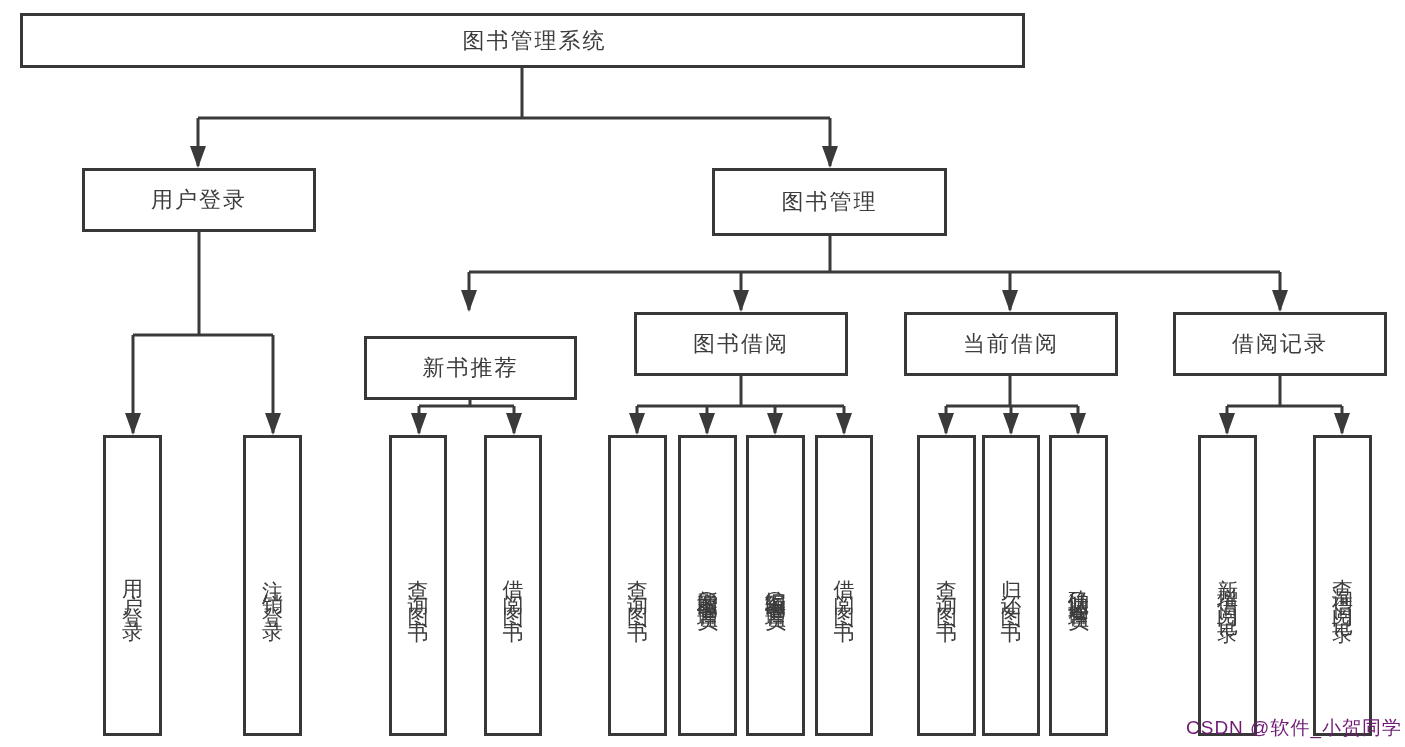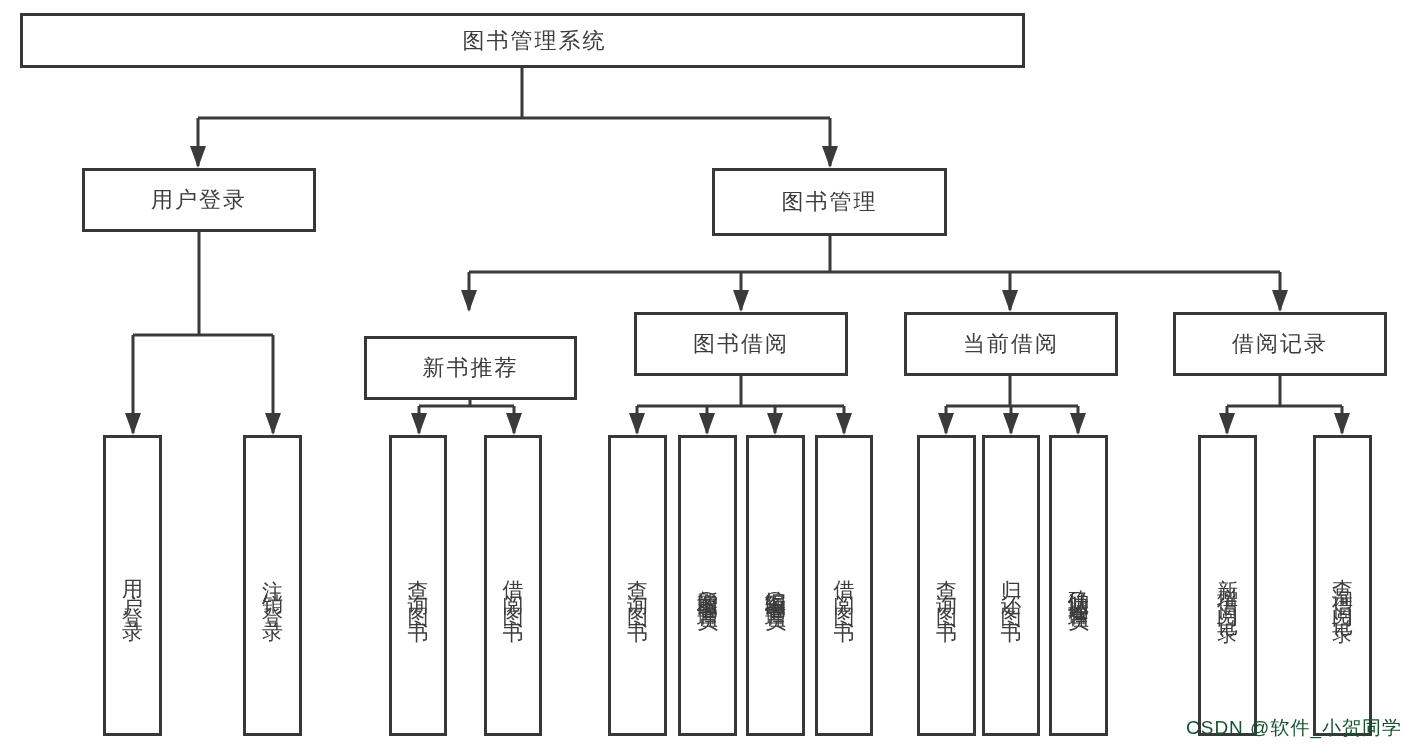--- a/index.html
+++ b/index.html
@@ -44,21 +44,21 @@
     white-space: nowrap;
   }
   .ls-short { letter-spacing: 14px; padding-top: 10px; }
   .ls-mid   { letter-spacing: 9px;  padding-top: 6px; }
   .ls-long  { letter-spacing: 3px;  padding-top: 2px; }
   .watermark {
     position: absolute;
     left: 1186px;
     top: 715px;
     font-size: 19px;
-    color: #14532d;
+    color: #701a75;
     letter-spacing: 1px;
     white-space: nowrap;
   }
 </style>
 </head>
 <body>
 
 <div class="canvas">
 
   <svg class="connectors" width="1405" height="747" viewBox="0 0 1405 747" xmlns="http://www.w3.org/2000/svg">

